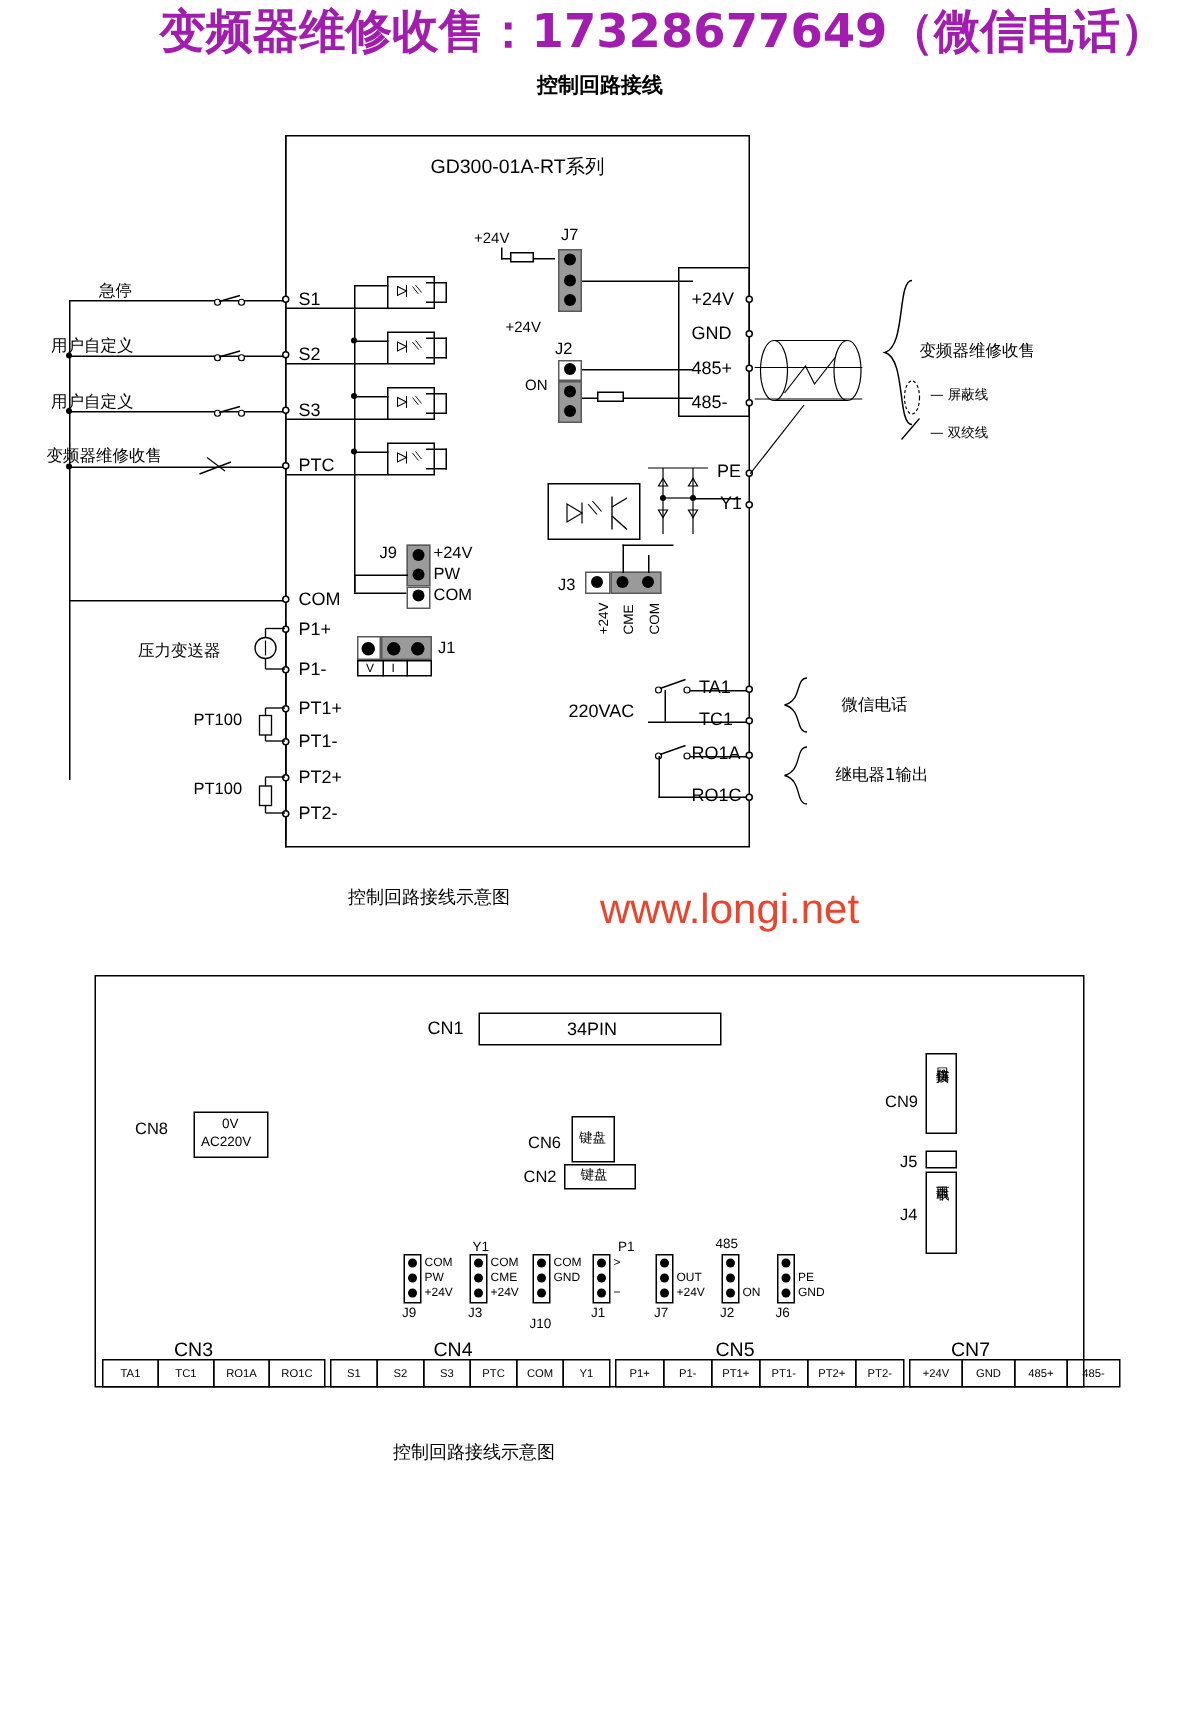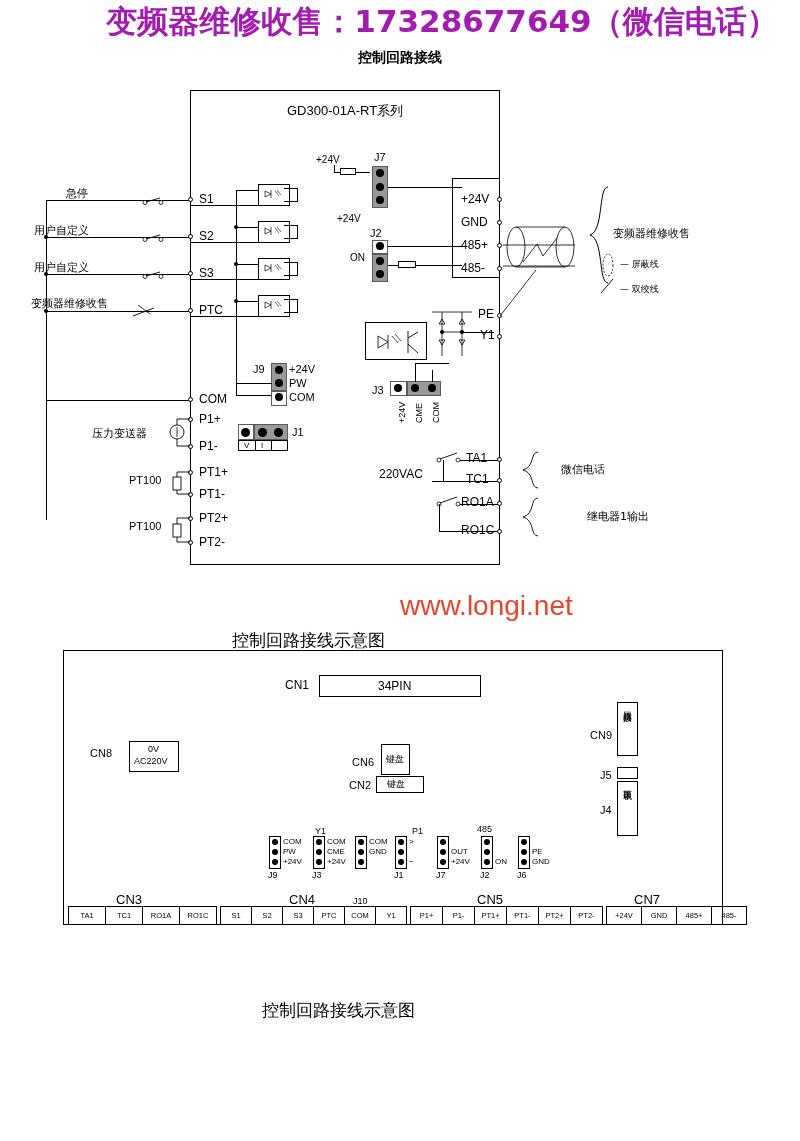--- a/index.html
+++ b/index.html
@@ -40,21 +40,21 @@
         border-radius:50%;background:#fff;box-sizing:border-box;}
   .dot{position:absolute;width:4px;height:4px;border-radius:50%;background:#000;}
 
   
   #strip{position:absolute;left:68px;top:906px;height:19px;display:flex;}
   #strip .cell{border:1px solid #000;box-sizing:border-box;height:19px;
                display:flex;align-items:center;justify-content:center;
                font-size:7.5px;margin-right:-1px;}
   #strip .gap{width:4px;border:none;}
   #watermark{top:592px;left:400px;font-size:28px;color:#E8452C;}
-  .capt{font-size:17px;margin-top:40px;}
+  .capt{font-size:12px;}
   .vert{writing-mode:vertical-rl;text-orientation:upright;line-height:1.05;}
   .rot90{transform:rotate(-90deg);transform-origin:left top;}
 </style>
 </head>
 <body>
 
 <div class="txt cn" id="promo">变频器维修收售：17328677649（微信电话）</div>
 <div class="txt cn" id="fig-title">控制回路接线</div>
 
 <div>
@@ -406,21 +406,21 @@
       <svg width="22" height="40">
           <path d="M18,2 C10,2 15,17 3,20 C15,23 10,38 18,38" fill="none" stroke="#000" stroke-width="0.9"></path>
         </svg>
     </div>
     <div class="txt t11 cn" style="left:561px;top:464px;">微信电话</div>
     <div class="abs" style="left:520px;top:496px;">
       <svg width="22" height="42">
           <path d="M18,2 C10,2 15,18 3,21 C15,24 10,40 18,40" fill="none" stroke="#000" stroke-width="0.9"></path>
         </svg>
     </div>
-    <div class="txt t11 cn" style="left:587px;top:511px;">继电器1输出</div>
+    <div class="txt t11 cn" style="left:557px;top:511px;">继电器1输出</div>
   </div>
 </div>
 
 <div class="txt capt cn" style="left:232px;top:592px;">控制回路接线示意图</div>
 <div class="txt" id="watermark">www.longi.net</div>
 
 <div>
   <div class="box" style="left:63px;top:650px;width:660px;height:275px;"></div>
 
   <div class="txt t12" style="left:285px;top:679px;">CN1</div>
@@ -471,21 +471,21 @@
     <div class="txt t9" style="left:312px;top:871px;">J3</div>
   </div>
 
   <div>
     <div class="box" style="left:355px;top:836px;width:12px;height:33px;"></div>
     <div class="pin" style="left:358px;top:839px;width:6px;height:6px;"></div>
     <div class="pin" style="left:358px;top:849px;width:6px;height:6px;"></div>
     <div class="pin" style="left:358px;top:859px;width:6px;height:6px;"></div>
     <div class="txt t8" style="left:369px;top:838px;">COM</div>
     <div class="txt t8" style="left:369px;top:848px;">GND</div>
-    <div class="txt t9" style="left:353px;top:897px;">J10</div>
+    <div class="txt t9" style="left:353px;top:878px;">J10</div>
   </div>
 
   <div>
     <div class="txt t9" style="left:396px;top:827px;padding-left:16px;">P1</div>
     <div class="box" style="left:395px;top:836px;width:12px;height:33px;"></div>
     <div class="pin" style="left:398px;top:839px;width:6px;height:6px;"></div>
     <div class="pin" style="left:398px;top:849px;width:6px;height:6px;"></div>
     <div class="pin" style="left:398px;top:859px;width:6px;height:6px;"></div>
     <div class="txt t8" style="left:409px;top:838px;">&gt;</div>
     <div class="txt t8" style="left:409px;top:858px;">−</div>

